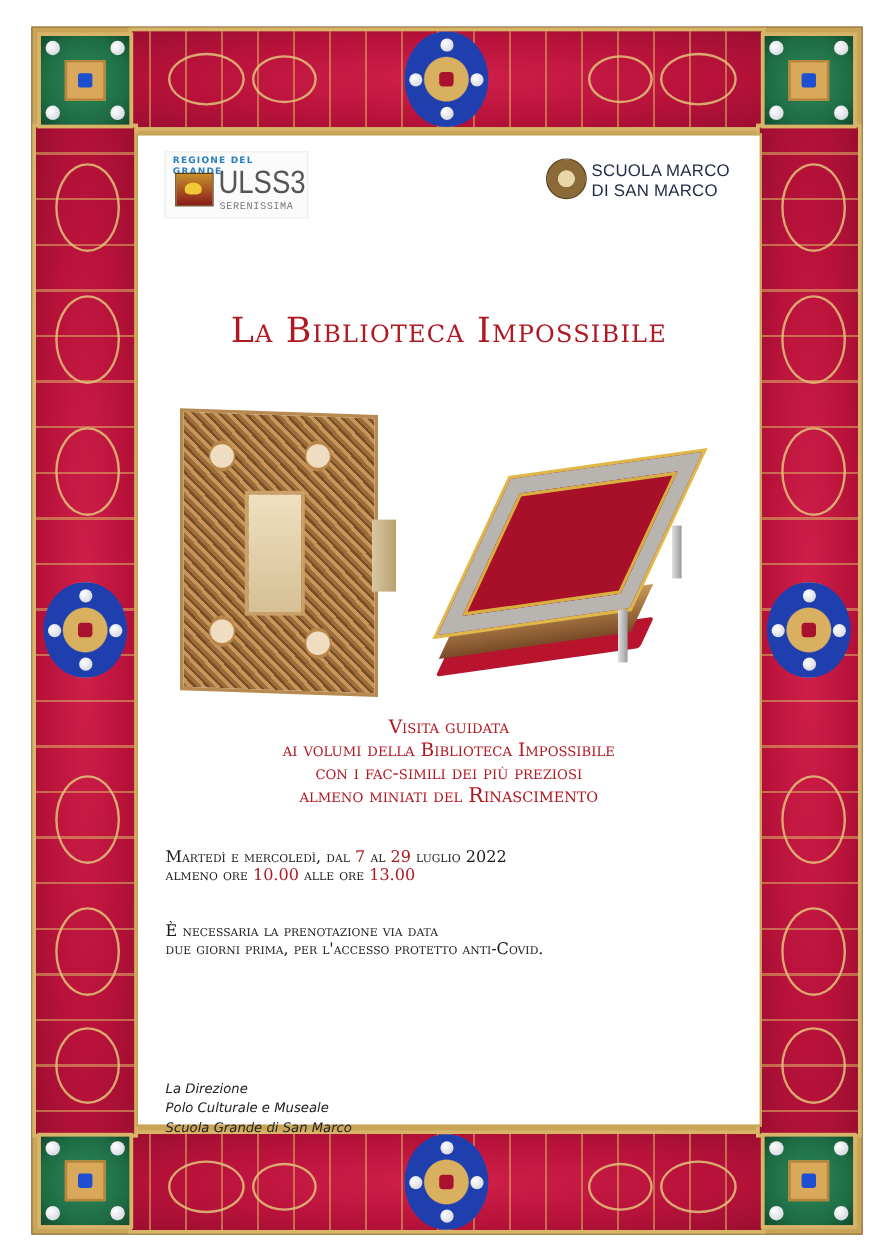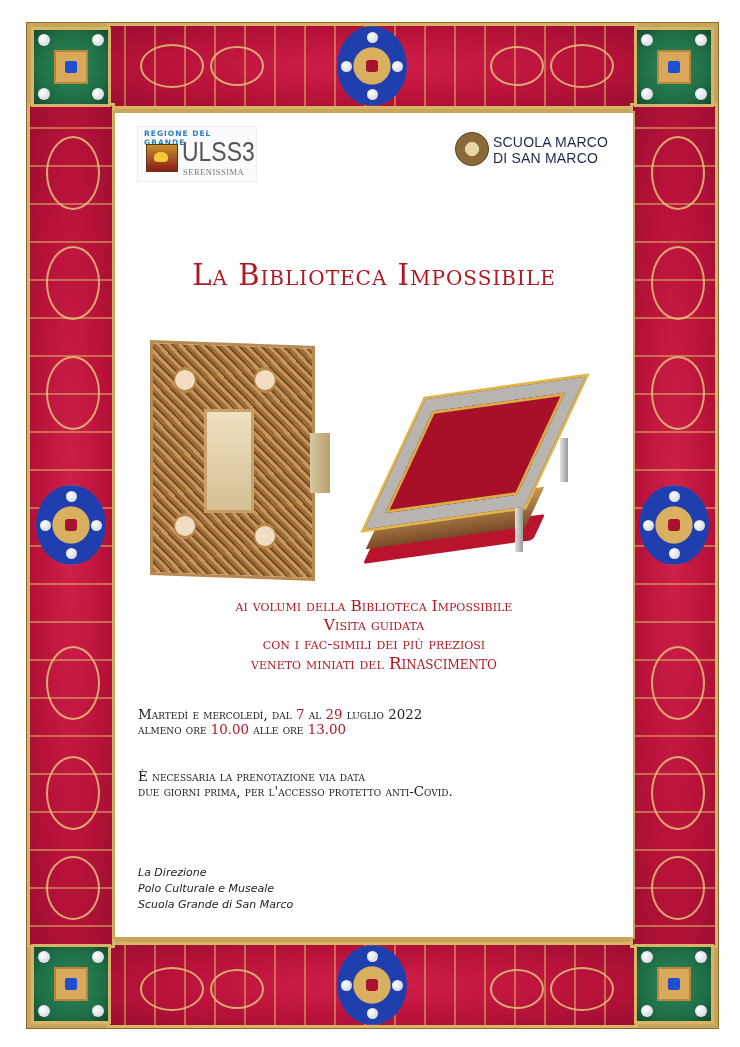--- a/index.html
+++ b/index.html
@@ -19,21 +19,21 @@
     .corner .pearl { position:absolute; width:12px; height:12px; border-radius:50%; background:radial-gradient(circle at 35% 35%, #ffffff, #c8ccd6); }
     .medal { position:absolute; width:70px; height:80px; border-radius:50%; background:radial-gradient(circle,#d9b060 0 34%, #1f3fae 36% 74%, #d8b468 76% 80%, transparent 81%); }
     .medal .ruby { position:absolute; left:29px; top:34px; width:12px; height:12px; background:#a8122e; border-radius:3px; }
     .medal .pearl { position:absolute; width:11px; height:11px; border-radius:50%; background:radial-gradient(circle at 35% 35%, #ffffff, #c8ccd6); }
     .panel { position:absolute; left:115px; top:113px; width:518px; height:824px; background:#ffffff; box-shadow:0 0 0 2px #c9a55a; }
     .logo-ulss { position:absolute; left:137px; top:126px; width:118px; height:54px; background:#fbfbfb; border:1px solid #eee; }
     .logo-ulss .region { position:absolute; left:6px; top:2px; font-family:"DejaVu Sans", sans-serif; font-size:7.5px; font-weight:bold; letter-spacing:1px; color:#2a7fc0; }
     .logo-ulss .crest { position:absolute; left:8px; top:17px; width:30px; height:26px; background:linear-gradient(#c5902a,#8a1a1a); border:1px solid #5a3a12; }
     .logo-ulss .crest::after { content:""; position:absolute; left:7px; top:7px; width:14px; height:10px; background:#f0c838; border-radius:50% 50% 30% 30%; }
     .logo-ulss .name { position:absolute; left:44px; top:12px; font-family:"Liberation Sans", sans-serif; font-size:27px; color:#555; line-height:27px; transform:scaleX(0.85); transform-origin:left; }
-    .logo-ulss .sub { position:absolute; left:45px; top:40px; font-family:Liberation Serif, serif; font-size:8.5px; color:#777; letter-spacing:0.5px;text-align:center; }
+    .logo-ulss .sub { position:absolute; left:45px; top:40px; font-family:Liberation Mono, monospace; font-size:8.5px; color:#777; letter-spacing:0.5px;text-align:center; }
     .logo-sgsm { position:absolute; left:455px; top:130px; width:160px; height:40px; }
     .logo-sgsm .seal { position:absolute; left:0; top:2px; width:32px; height:32px; border-radius:50%; background:radial-gradient(circle,#e8d6a8 0 30%, #8a6a38 32% 100%); border:1px solid #5a4020; }
     .logo-sgsm .line1, .logo-sgsm .line2 { position:absolute; left:38px; font-family:"Liberation Sans", sans-serif; font-size:14px; color:#1e2a44; letter-spacing:0.2px; }
     .logo-sgsm .line1 { top:4px; }
     .logo-sgsm .line2 { top:20px; }
     .title { position:absolute; left:115px; width:518px; top:258px; text-align:center; font-family:"DejaVu Serif", serif; font-variant:small-caps; font-size:29px; color:#b01822; letter-spacing:1px; }
     .book1 { position:absolute; left:150px; top:343px; width:180px; height:240px; }
     .book1 .cover { position:absolute; left:0; top:0; width:165px; height:235px; background:repeating-linear-gradient(45deg,#9c6e3a 0 3px,#c8955a 3px 6px,#7a4e26 6px 8px); border:3px solid #b88a50; box-sizing:border-box; transform:skewY(2deg); }
     .book1 .panelc { position:absolute; left:54px; top:66px; width:44px; height:98px; background:linear-gradient(#efe0c0,#d6c094); border:3px solid #c8a068; }
     .book1 .clasp { position:absolute; left:160px; top:90px; width:20px; height:60px; background:linear-gradient(90deg,#d8c8a0,#b8a070); }
@@ -43,21 +43,21 @@
     .book2 .pages { position:absolute; left:10px; top:120px; width:160px; height:40px; background:linear-gradient(#c89858,#7a4a28); transform:skew(-25deg,-8deg); }
     .book2 .base { position:absolute; left:4px; top:148px; width:170px; height:26px; background:#b8142e; transform:skew(-25deg,-8deg); border-radius:3px; }
     .book2 .clasp { position:absolute; width:8px; height:44px; background:linear-gradient(90deg,#e0e0e0,#9a9a9a); }
     .subtitle { position:absolute; left:115px; width:518px; top:597px; text-align:center; font-family:"DejaVu Serif", serif; font-variant:small-caps; font-size:15.5px; line-height:19px; color:#b01822; }
     .subtitle .big { font-size:17px; }
     .info { position:absolute; left:138px; top:707px; width:480px; font-family:"DejaVu Serif", serif; font-variant:small-caps; font-size:13.4px; line-height:15px; color:#1a1a1a; }
     .info .red { color:#b01822; }
     .info p { margin:0; }
     .info .gap { height:16px; }
     .info a { color:#1a4ab0; text-decoration:underline; font-variant:normal; font-family:"DejaVu Sans", sans-serif; font-weight:bold; font-size:12px; }
-    .sign { position:absolute; left:138px; top:865px; font-family:"DejaVu Sans", sans-serif; font-style:italic; font-size:11px; line-height:16px; color:#222; }
+    .sign { position:absolute; left:138px; top:900px; font-family:"DejaVu Sans", sans-serif; font-style:italic; font-size:11px; line-height:16px; color:#222; }
     .sign div { white-space:nowrap; }
   </style>
 </head>
 <body>
 
 <div class="frame">
   <div class="band" style="left:80px; top:0; width:531px; height:86px;">
     <div class="scroll" style="left:30px; top:18px; width:60px; height:40px;"></div>
     <div class="scroll" style="left:100px; top:20px; width:50px; height:36px;"></div>
     <div class="scroll" style="left:380px; top:20px; width:50px; height:36px;"></div>
@@ -182,24 +182,24 @@
 
 <div class="book2">
   <div class="base"></div>
   <div class="pages"></div>
   <div class="cover"></div>
   <div class="clasp" style="left:195px; top:60px;"></div>
   <div class="clasp" style="left:150px; top:130px;"></div>
 </div>
 
 <div class="subtitle">
+  <div>Visita guidata</div>
   <div>ai volumi della Biblioteca Impossibile</div>
-  <div>Visita guidata</div>
   <div>con i fac-simili dei più preziosi</div>
-  <div><span>veneto miniati del </span><span class="big">Rinascimento</span></div>
+  <div><span>almeno miniati del </span><span class="big">Rinascimento</span></div>
 </div>
 
 <div class="info">
   <p><span>Martedì e mercoledì, dal </span><span class="red">7</span><span> al </span><span class="red">29</span><span> luglio 2022</span></p>
   <p><span>almeno ore </span><span class="red">10.00</span><span> alle ore </span><span class="red">13.00</span></p>
   <div class="gap"></div>
   <div class="gap"></div>
   <p>È necessaria la prenotazione via data</p>
   <p>due giorni prima, per l'accesso protetto anti-Covid.</p>
 </div>

